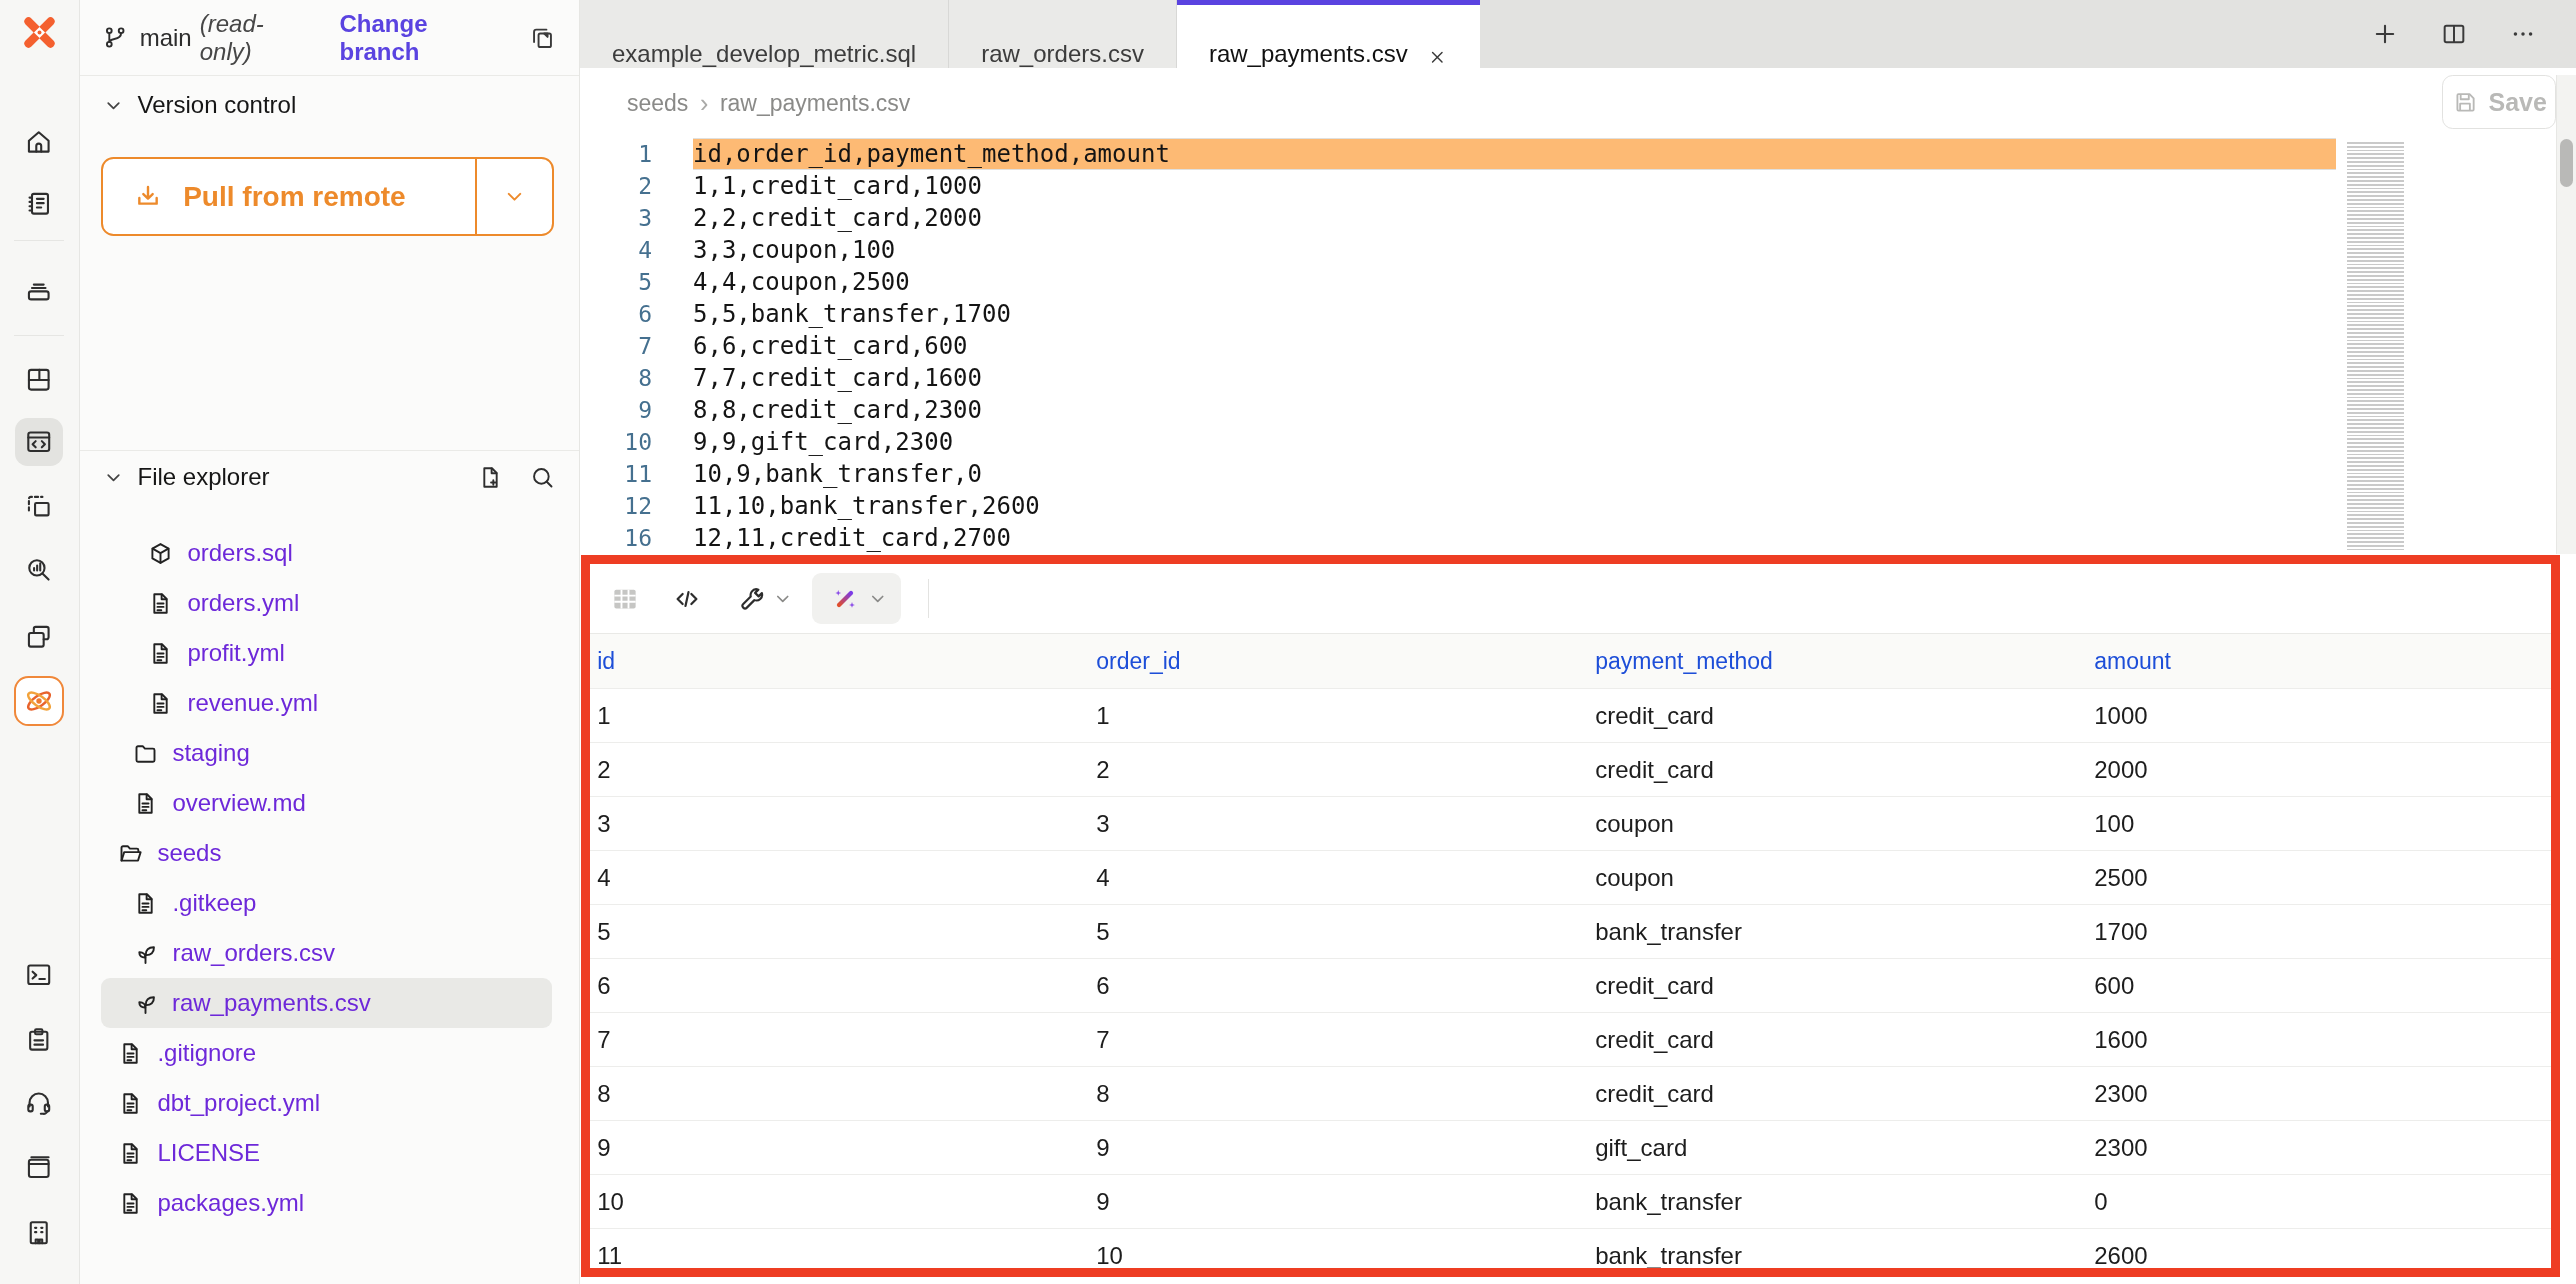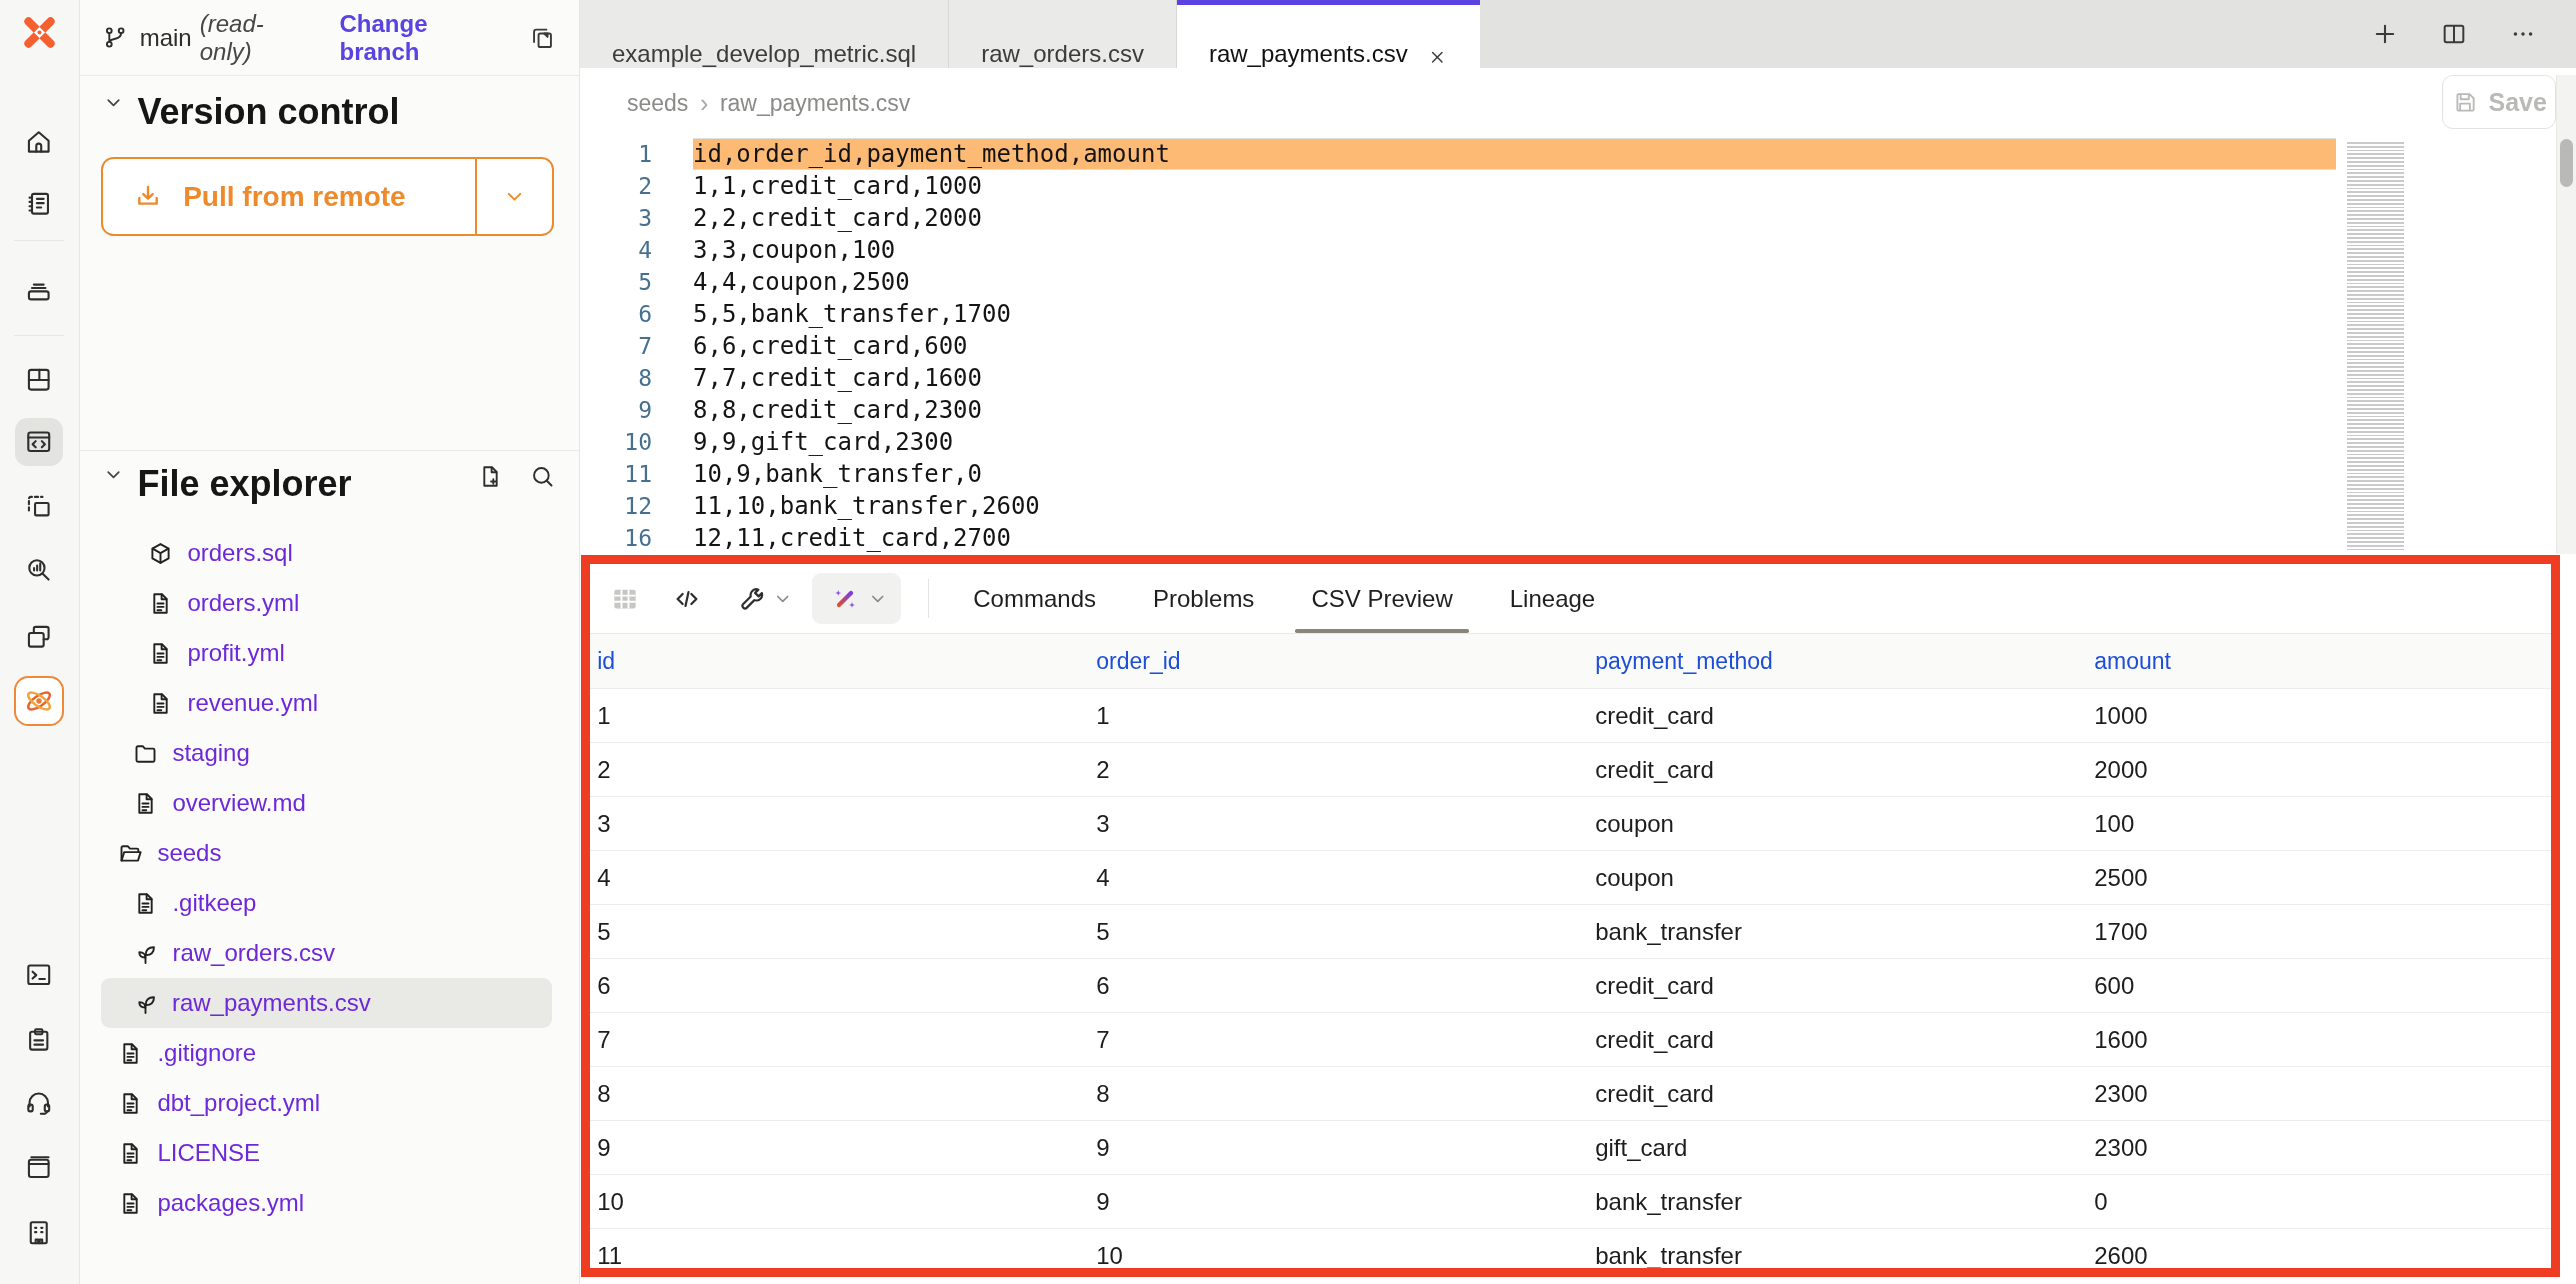--- a/index.html
+++ b/index.html
@@ -23,21 +23,21 @@
   
   #sidebar{position:absolute;left:79px;top:0;width:501px;height:100%;
     background:#fbfbfa;border-right:0.9px solid #e6e6e3;box-sizing:border-box;}
   .branch-row{height:75px;border-bottom:0.9px solid #eaeae7;display:flex;align-items:center;
     padding:0 23px;font-size:24px;color:#2d2d2d;}
   .branch-row svg{width:27px;height:27px;}
   .branch-name{margin-left:10.7px;}
   .branch-mode{font-style:italic;margin-left:8px;color:#474747;}
   .change-branch{margin-left:27px;color:#5a43e0;font-weight:600;cursor:pointer;}
   .copy-btn{margin-left:19.7px;color:#3a3a3a;cursor:pointer;}
-  .sec-head{display:flex;font-size:36px;font-weight:700;color:#161616;}
+  .sec-head{display:flex;align-items:center;font-size:24px;font-weight:400;color:#161616;}
   .sec-head .chev{width:23px;height:23px;color:#444;margin-right:12.5px;}
   #vc-head{position:absolute;left:23px;top:91px;}
   .pull-btn{position:absolute;left:21.5px;top:157px;width:453px;height:79px;
     box-sizing:border-box;border:2.2px solid #ed8a2b;border-radius:12.5px;display:flex;
     align-items:stretch;color:#ed8a2b;background:#fff;cursor:pointer;}
   .pull-main{flex:1;display:flex;align-items:center;padding-left:29px;font-size:28px;font-weight:600;}
   .pull-main svg{width:32px;height:32px;margin-right:19.7px;}
   .pull-caret{width:75px;border-left:2.2px solid #ed8a2b;display:flex;align-items:center;
     justify-content:center;}
   .pull-caret svg{width:25px;height:25px;}
@@ -601,26 +601,20 @@
             <path d="M17.6 14.4l.6 1.7 1.7.6-1.7.6-.6 1.7-.6-1.7-1.7-.6 1.7-.6z" fill="#8a4be8"></path>
           </svg>
           </span>
         <span class="pt-chev">
           <svg viewBox="0 0 24 24" fill="none" stroke="currentColor" stroke-width="1.9" stroke-linecap="round" stroke-linejoin="round">
               <path d="M6.5 9.5 12 15l5.5-5.5"></path>
             </svg>
           </span>
       </span>
       <span class="pt-div"></span>
-      <div class="p-tabs" id="panel-tabs">
-          <div class="p-tab">Commands</div>
-          <div class="p-tab">Problems</div>
-          <div class="p-tab active">CSV Preview</div>
-          <div class="p-tab">Lineage</div>
-        </div>
     </div>
     <div class="t-head" id="table-head">
         <div>id</div>
         <div>order_id</div>
         <div>payment_method</div>
         <div>amount</div>
       </div>
     <div id="table-rows">
         <div class="t-row">
           <div>1</div>

